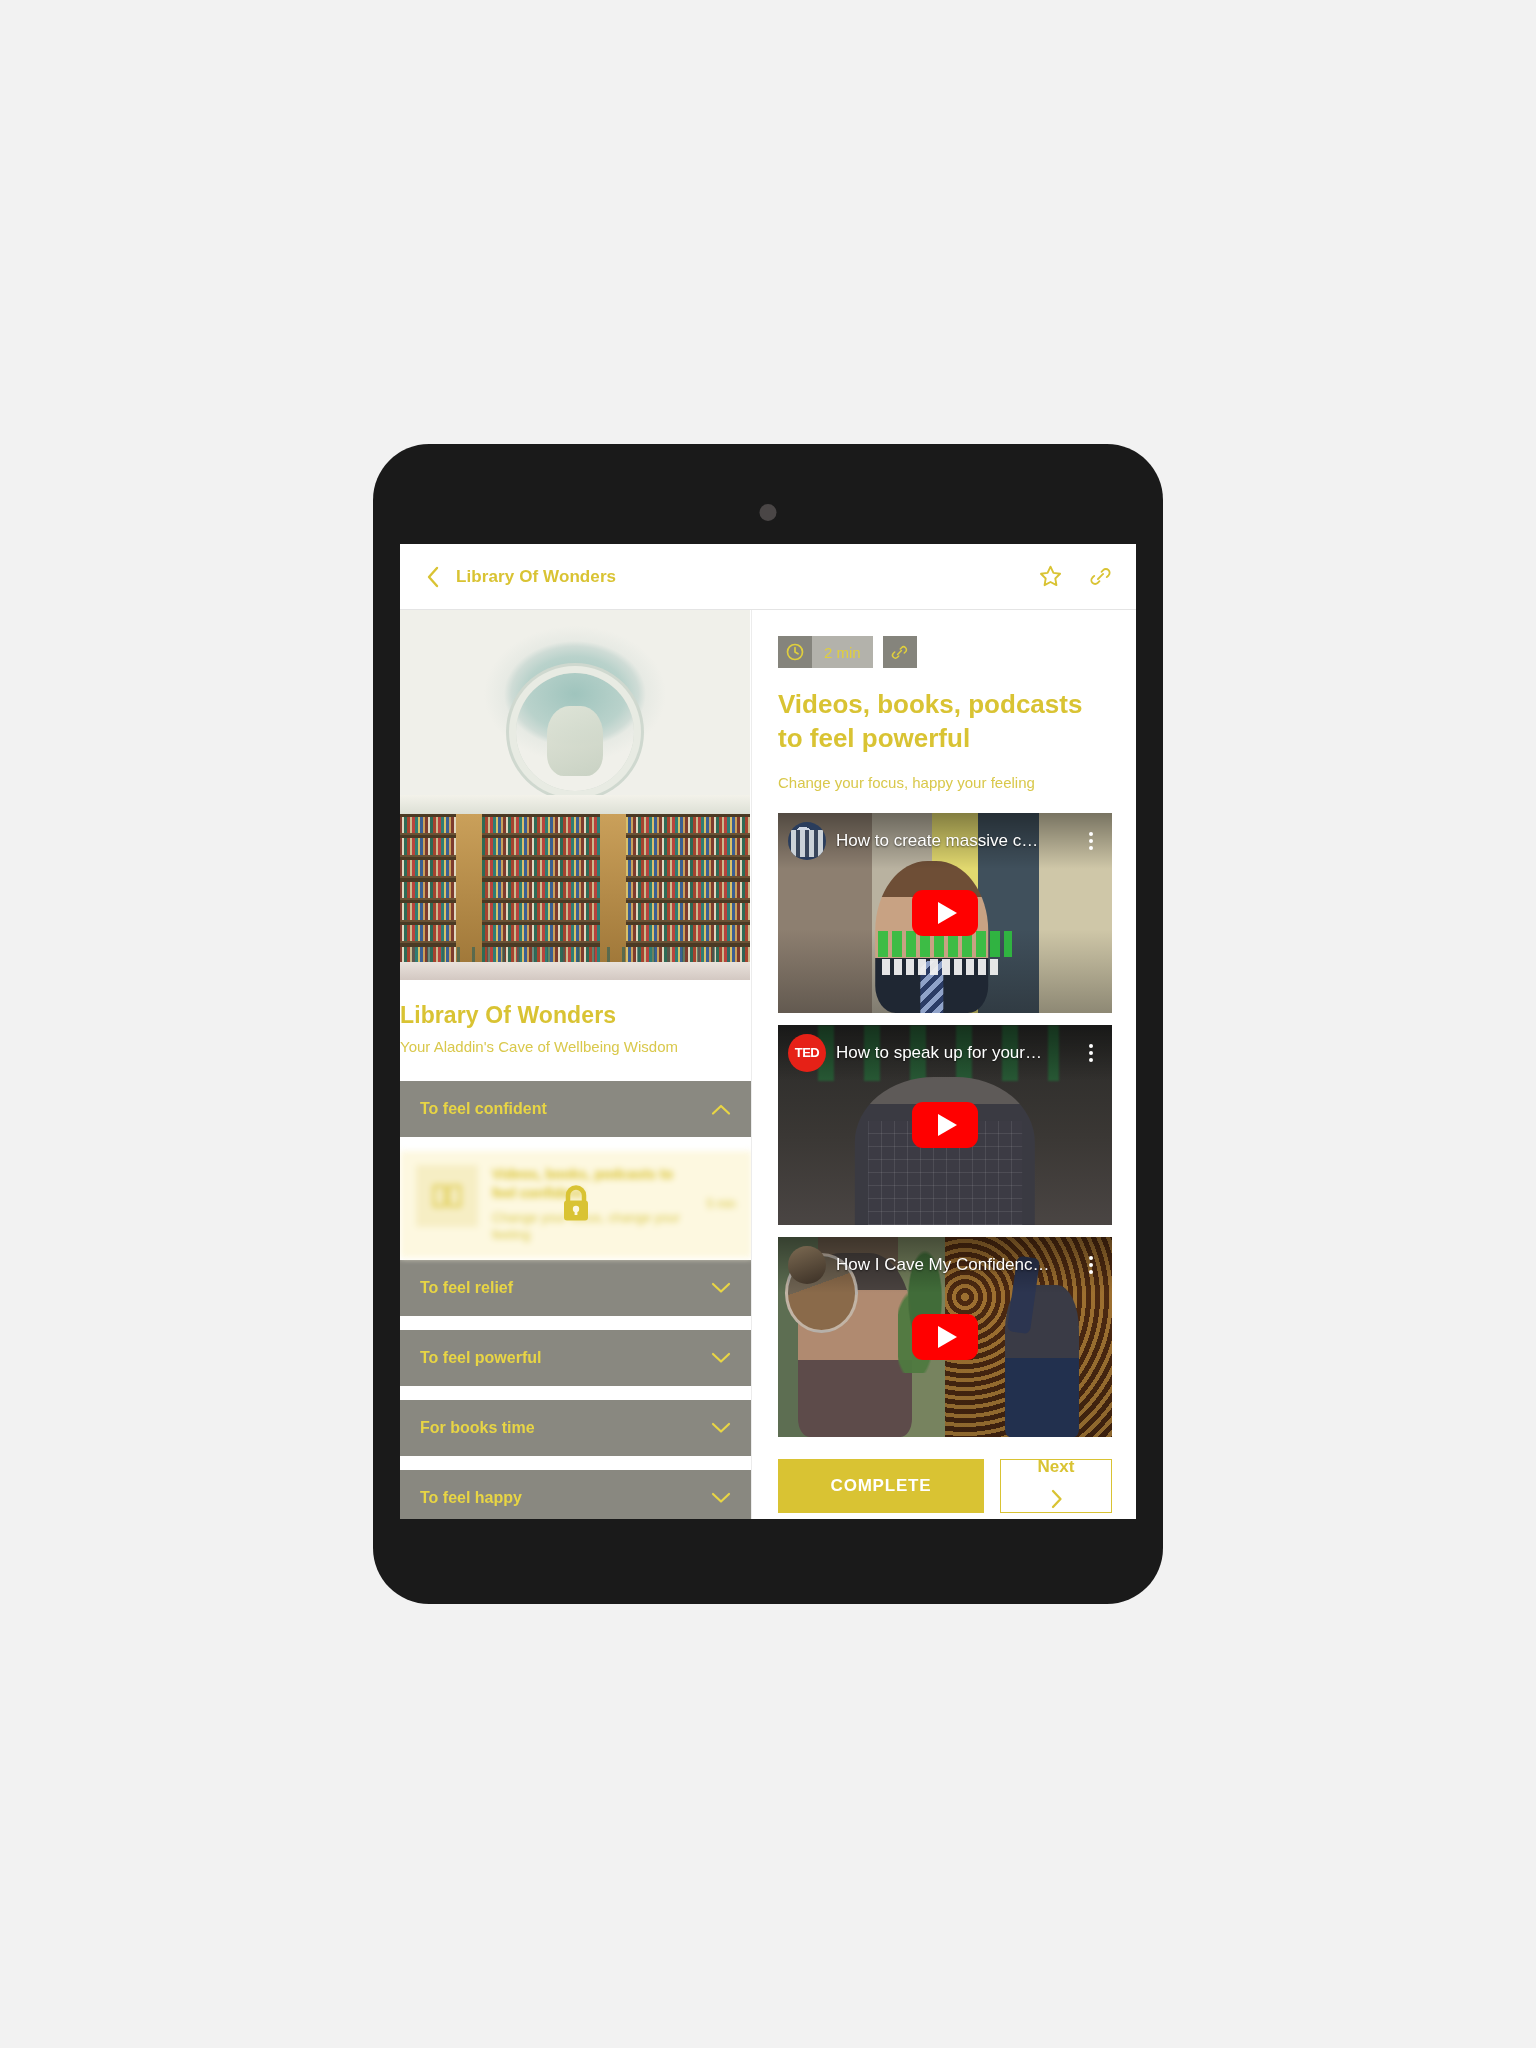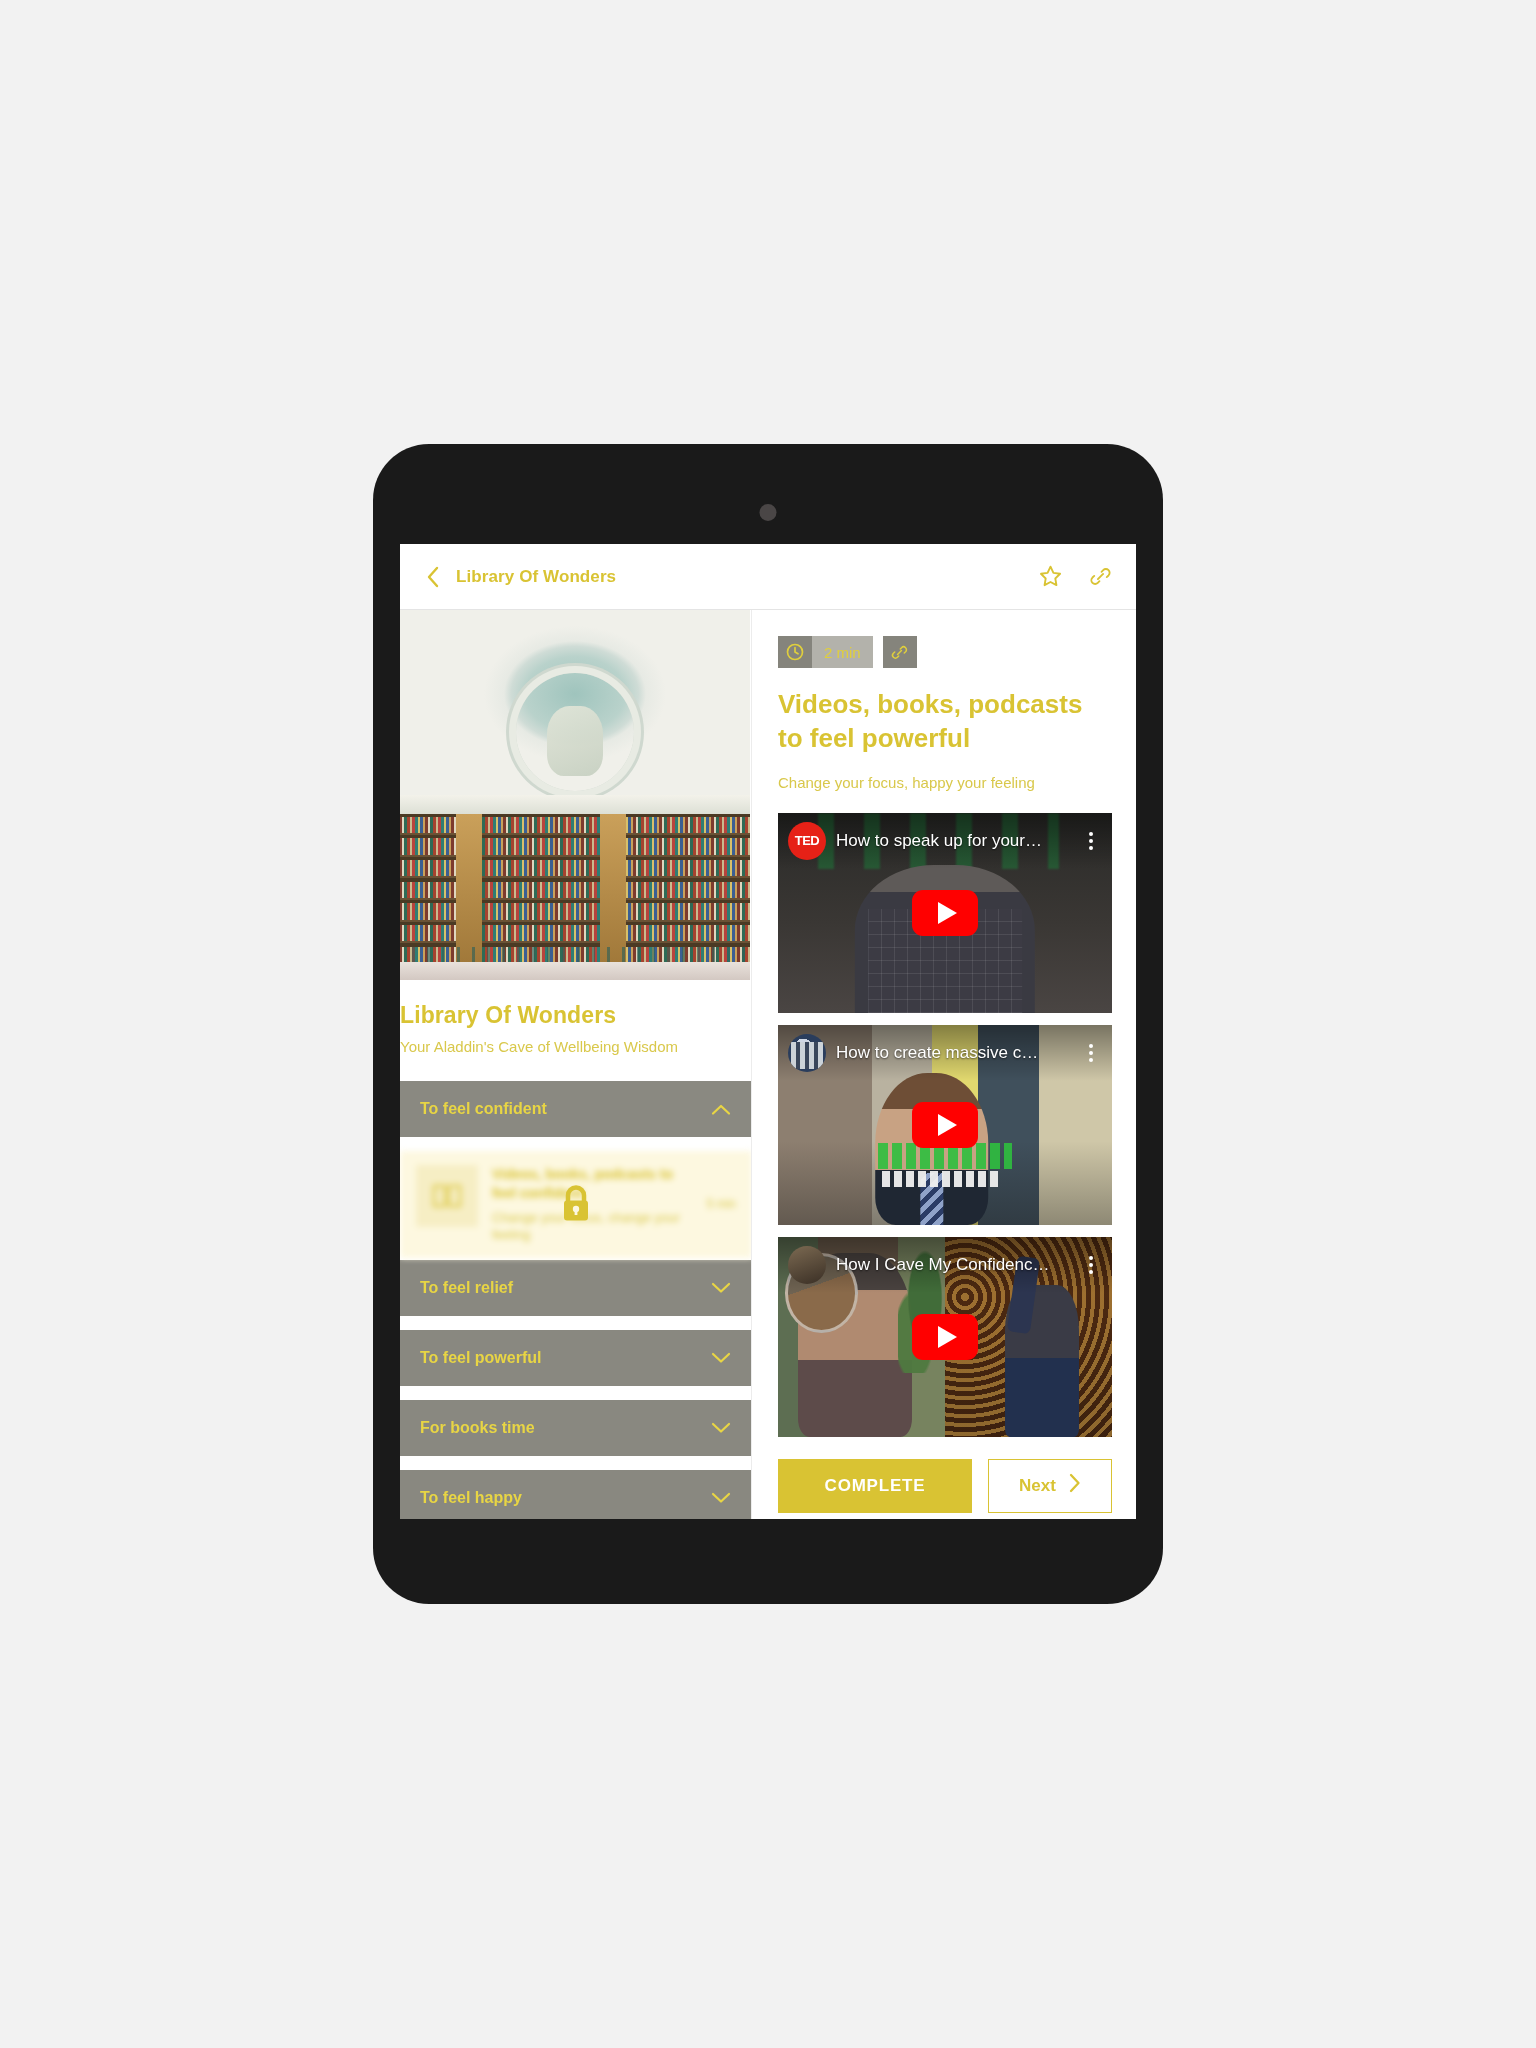--- a/index.html
+++ b/index.html
@@ -350,24 +350,24 @@
     display:flex;align-items:center;gap:16px;
     padding:22px 0 24px 0;margin-top:auto;
   }
   .btn-complete{
     flex:1;height:54px;background:#d9c333;color:#fff;
     font-size:17px;font-weight:bold;letter-spacing:.8px;
     display:flex;align-items:center;justify-content:center;cursor:pointer;
     border:none;font-family:inherit;
   }
   .btn-next{
-    width:124px;height:54px;background:#fff;border:1.5px solid #d9c333;
+    width:112px;height:54px;background:#fff;border:1.5px solid #d9c333;
     color:#d9c333;font-size:17px;font-weight:bold;
     display:flex;align-items:center;justify-content:center;gap:12px;
-    cursor:pointer;font-family:inherit;
+    cursor:pointer;font-family:inherit;flex-direction:column;
   }
 </style>
 </head>
 <body>
 
 <div class="device">
   <div class="camera"></div>
 
   <div class="screen">
 
@@ -517,49 +517,49 @@
               <path d="M11 16.5l-1.6 1.6a3.6 3.6 0 1 1-5.1-5.1L6 11.4" stroke="#e0cf3c" stroke-width="1.9" stroke-linecap="round"></path>
             </svg>
           </div>
         </div>
 
         <div class="rp-title">Videos, books, podcasts to feel powerful</div>
         <div class="rp-sub">Change your focus, happy your feeling</div>
 
         <div class="video-list">
 
-          <div class="video v1">
-            <div class="bg">
-              <div class="green"></div>
-              <div class="person"></div>
-              <div class="suit"></div>
-            </div>
-            <div class="titlebar">
-              <div class="chan-av ted">TED</div>
-              <div class="vid-title">How to speak up for your…</div>
-              <div class="kebab">
-                  <i></i>
-                  <i></i>
-                  <i></i>
-                </div>
-            </div>
-            <div class="playbtn"></div>
-          </div>
-
           <div class="video v2">
             <div class="bg">
               <div class="overlaybits"></div>
               <div class="head"></div>
               <div class="tie"></div>
               <div class="greentext"></div>
               <div class="whitetext"></div>
             </div>
             <div class="titlebar">
               <div class="chan-av mx"></div>
               <div class="vid-title">How to create massive c…</div>
+              <div class="kebab">
+                  <i></i>
+                  <i></i>
+                  <i></i>
+                </div>
+            </div>
+            <div class="playbtn"></div>
+          </div>
+
+          <div class="video v1">
+            <div class="bg">
+              <div class="green"></div>
+              <div class="person"></div>
+              <div class="suit"></div>
+            </div>
+            <div class="titlebar">
+              <div class="chan-av ted">TED</div>
+              <div class="vid-title">How to speak up for your…</div>
               <div class="kebab">
                   <i></i>
                   <i></i>
                   <i></i>
                 </div>
             </div>
             <div class="playbtn"></div>
           </div>
 
           <div class="video v3">

